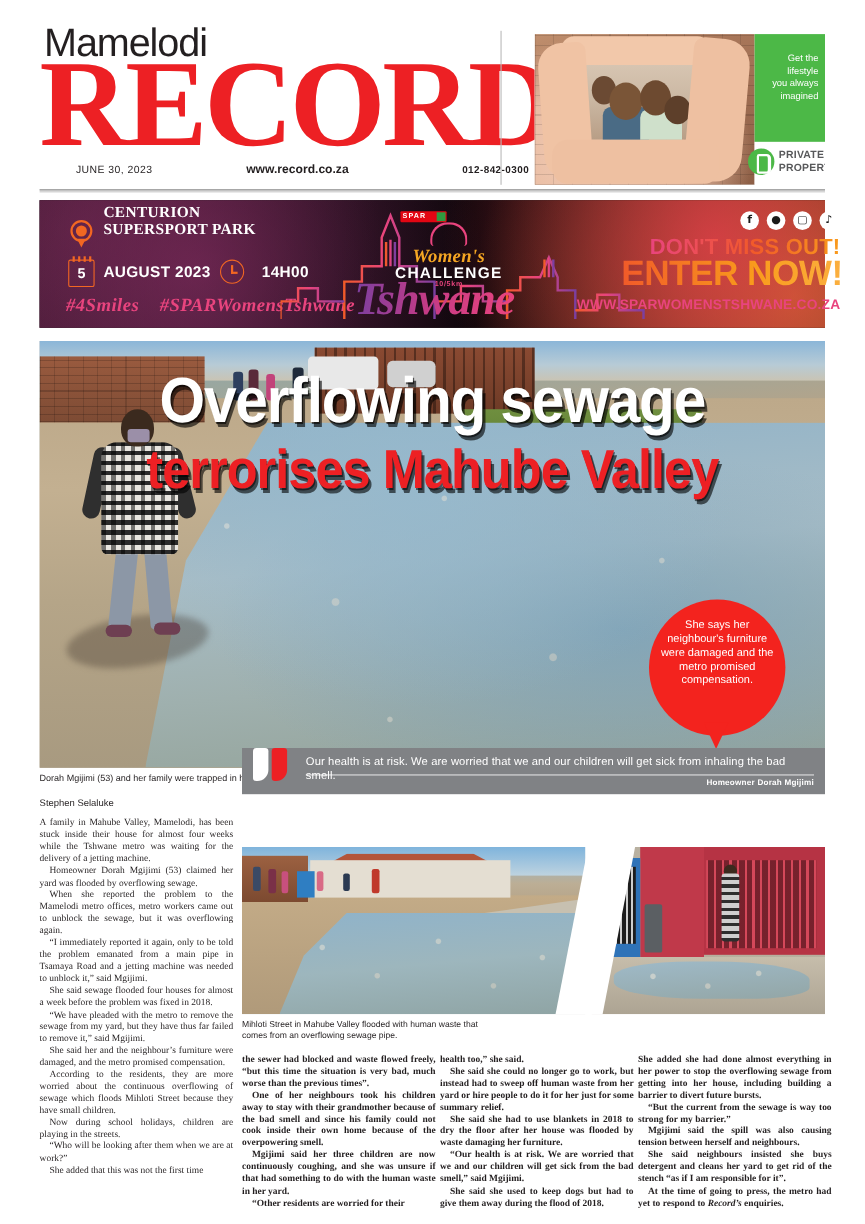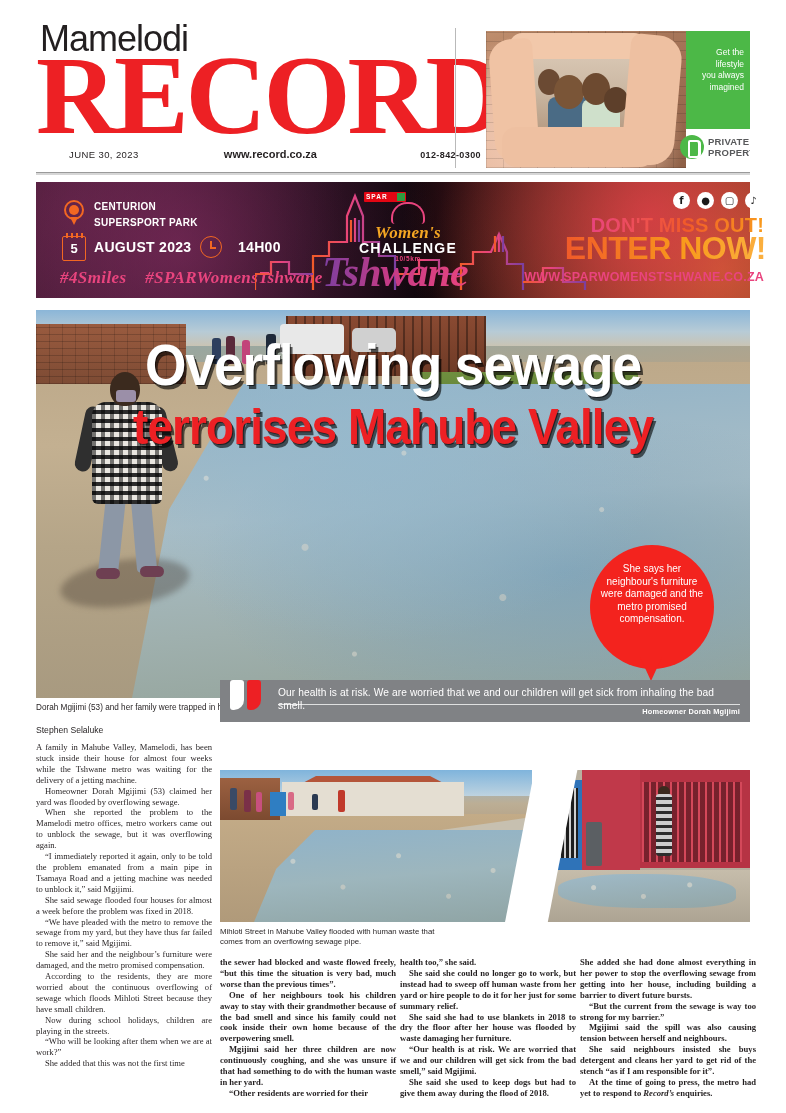--- a/index.html
+++ b/index.html
@@ -78,23 +78,23 @@
       radial-gradient(circle at 86% 30%, rgba(235,60,80,.75) 0%, rgba(235,60,80,0) 40%),
       radial-gradient(circle at 96% 75%, rgba(245,140,45,.70) 0%, rgba(245,140,45,0) 42%),
       radial-gradient(circle at 20% 55%, rgba(150,50,110,.55) 0%, rgba(150,50,110,0) 45%),
       radial-gradient(circle at 5% 20%, rgba(120,45,90,.45) 0%, rgba(120,45,90,0) 40%),
       linear-gradient(100deg,#2a1220 0%, #140a12 38%, #0b0508 58%, #1a0a0c 100%);
   }
   .sp-pin { position:absolute; left:64px; top:200px; width:20px; height:26px; }
   .sp-pin .ring{position:absolute;left:0;top:0;width:20px;height:20px;border:2px solid #F26722;border-radius:50%;}
   .sp-pin .dot{position:absolute;left:5px;top:5px;width:10px;height:10px;background:#F26722;border-radius:50%;}
   .sp-pin .tail{position:absolute;left:6px;top:17px;width:0;height:0;border-left:4px solid transparent;border-right:4px solid transparent;border-top:8px solid #F26722;}
-  .sp-venue { position:absolute; left:94px; top:199px; color:#fff;
-    font-size:10px; font-weight:700; line-height:15.5px; letter-spacing:0.3px;
-    font-family:Liberation Sans, sans-serif; }
+  .sp-venue { position:absolute; left:94px; top:186px; color:#fff;
+    font-size:14px; font-weight:700; line-height:15.5px; letter-spacing:0.3px;
+    font-family:Liberation Serif, serif; }
   .sp-cal { position:absolute; left:62px; top:236px; width:24px; height:25px;
     border:1.6px solid #F26722; border-radius:2px; }
   .sp-cal span { position:absolute; left:0; right:0; top:4px; text-align:center;
     color:#fff; font-size:13px; font-weight:700; }
   .sp-cal::before{content:"";position:absolute;left:3px;top:-4px;width:2px;height:5px;background:#F26722;
     box-shadow:5px 0 #F26722, 10px 0 #F26722, 15px 0 #F26722;}
   .sp-date { position:absolute; left:94px; top:239px; color:#fff; font-size:14px; font-weight:700; letter-spacing:0.3px;}
   .sp-clock { position:absolute; left:200px; top:236px; width:22px; height:22px;
     border:1.6px solid #F26722; border-radius:50%; }
   .sp-clock::after{content:"";position:absolute;left:9px;top:4px;width:1.6px;height:8px;background:#F26722;}

